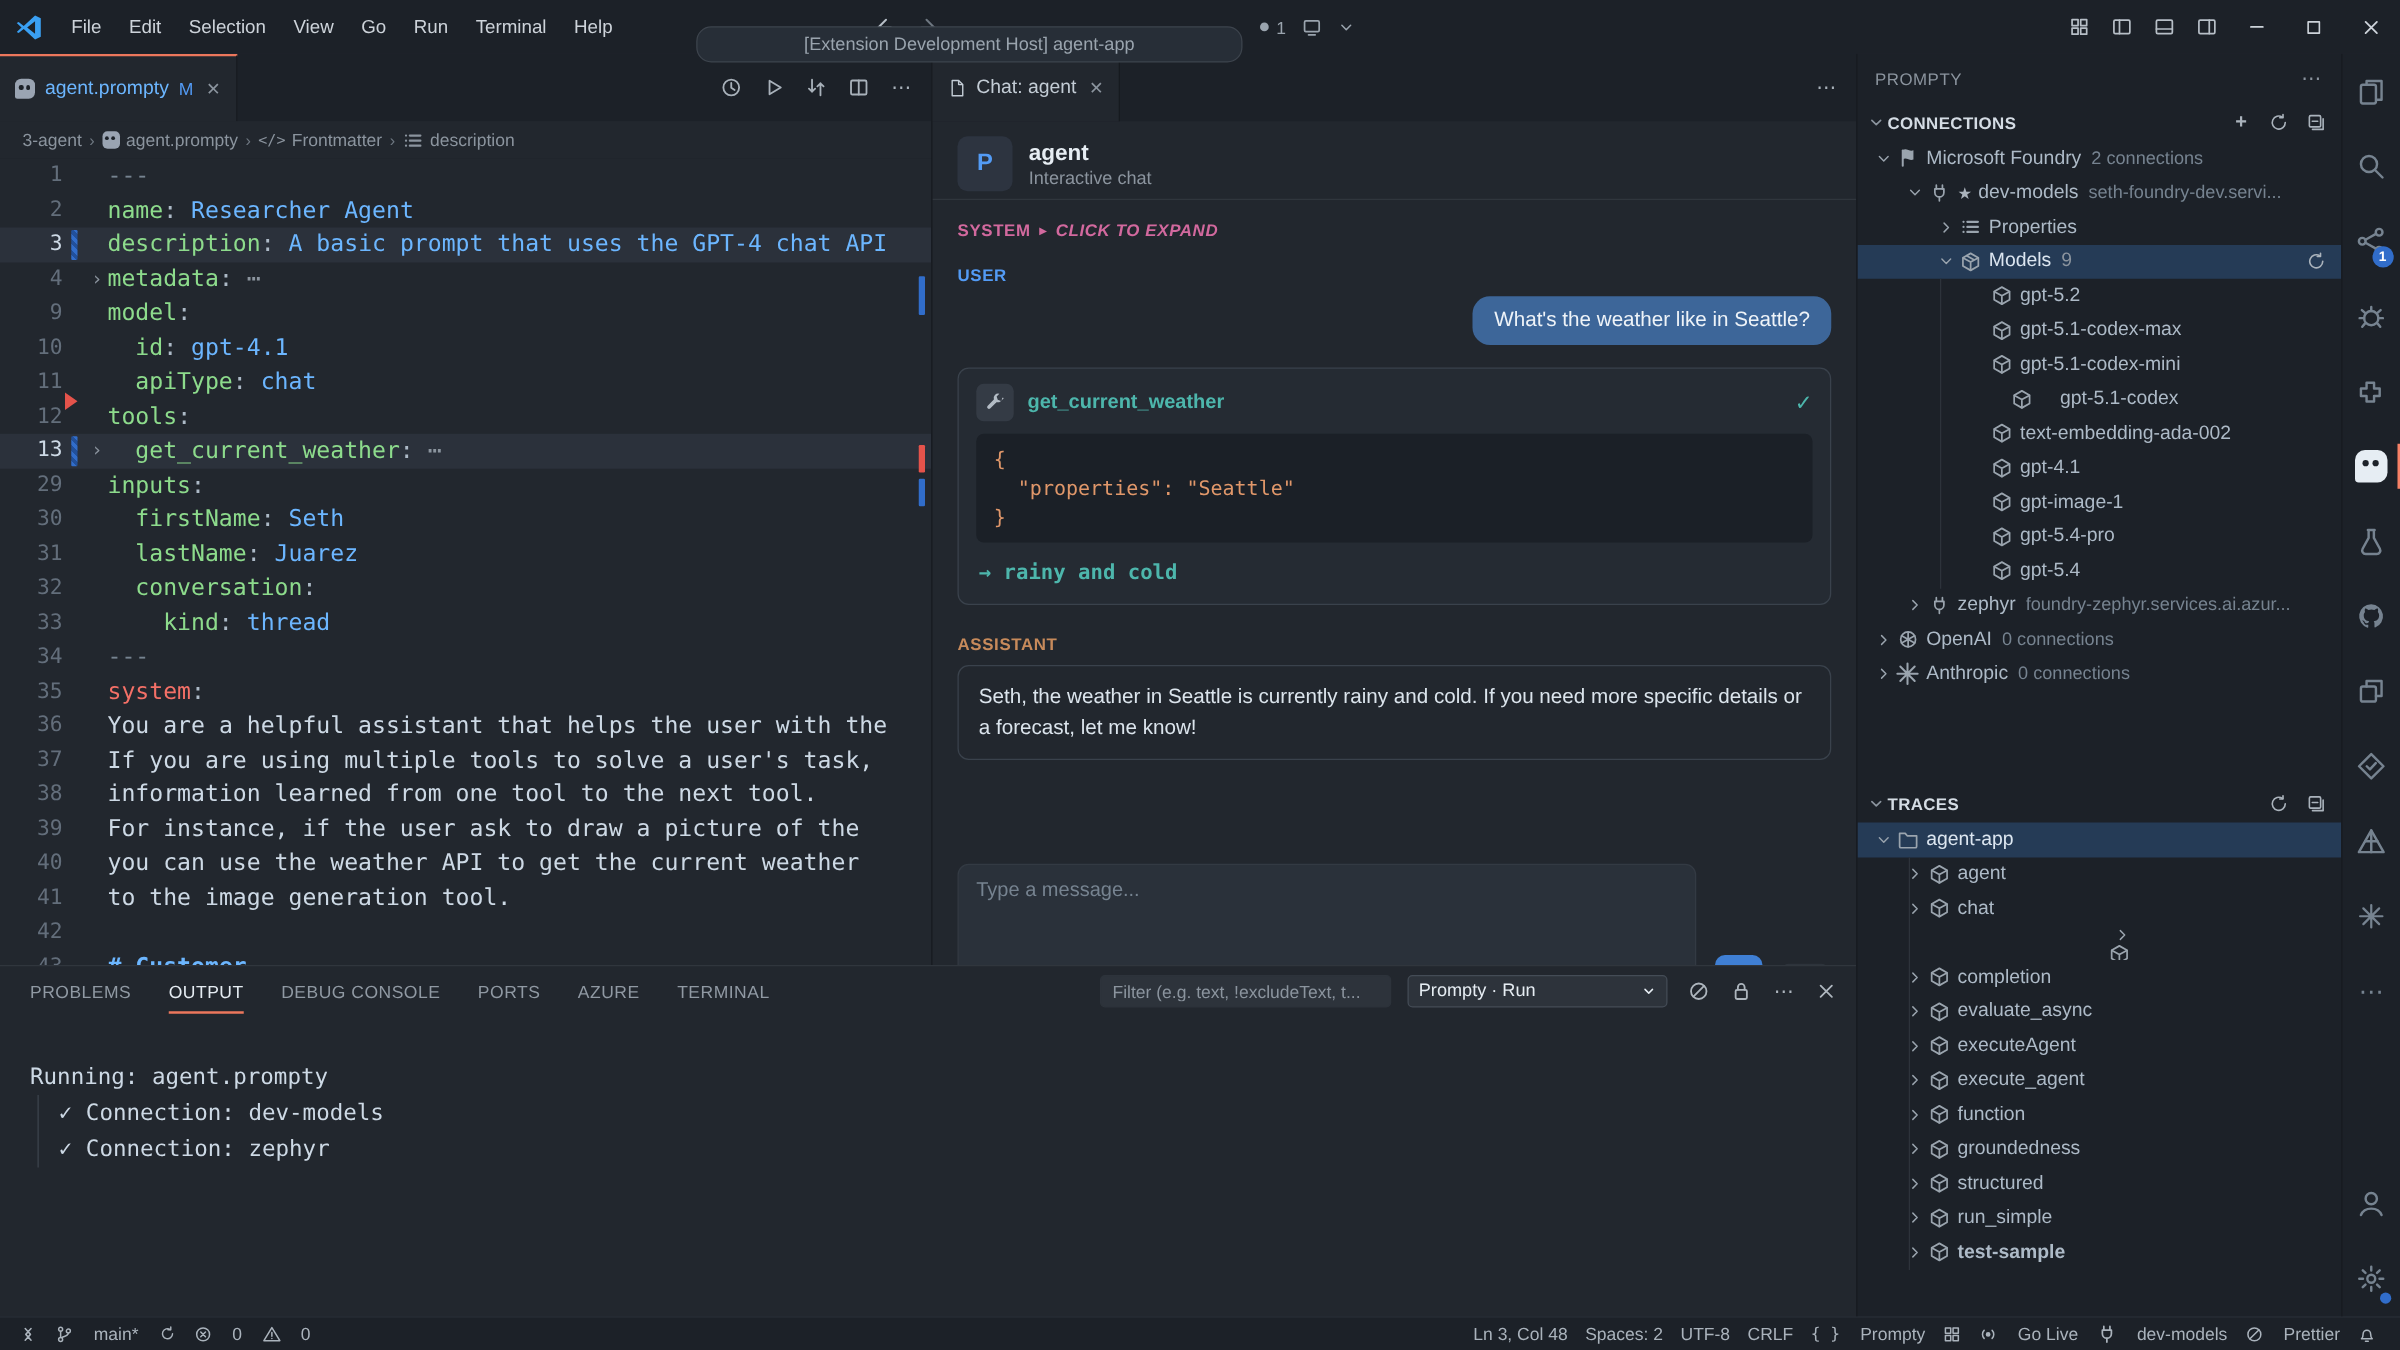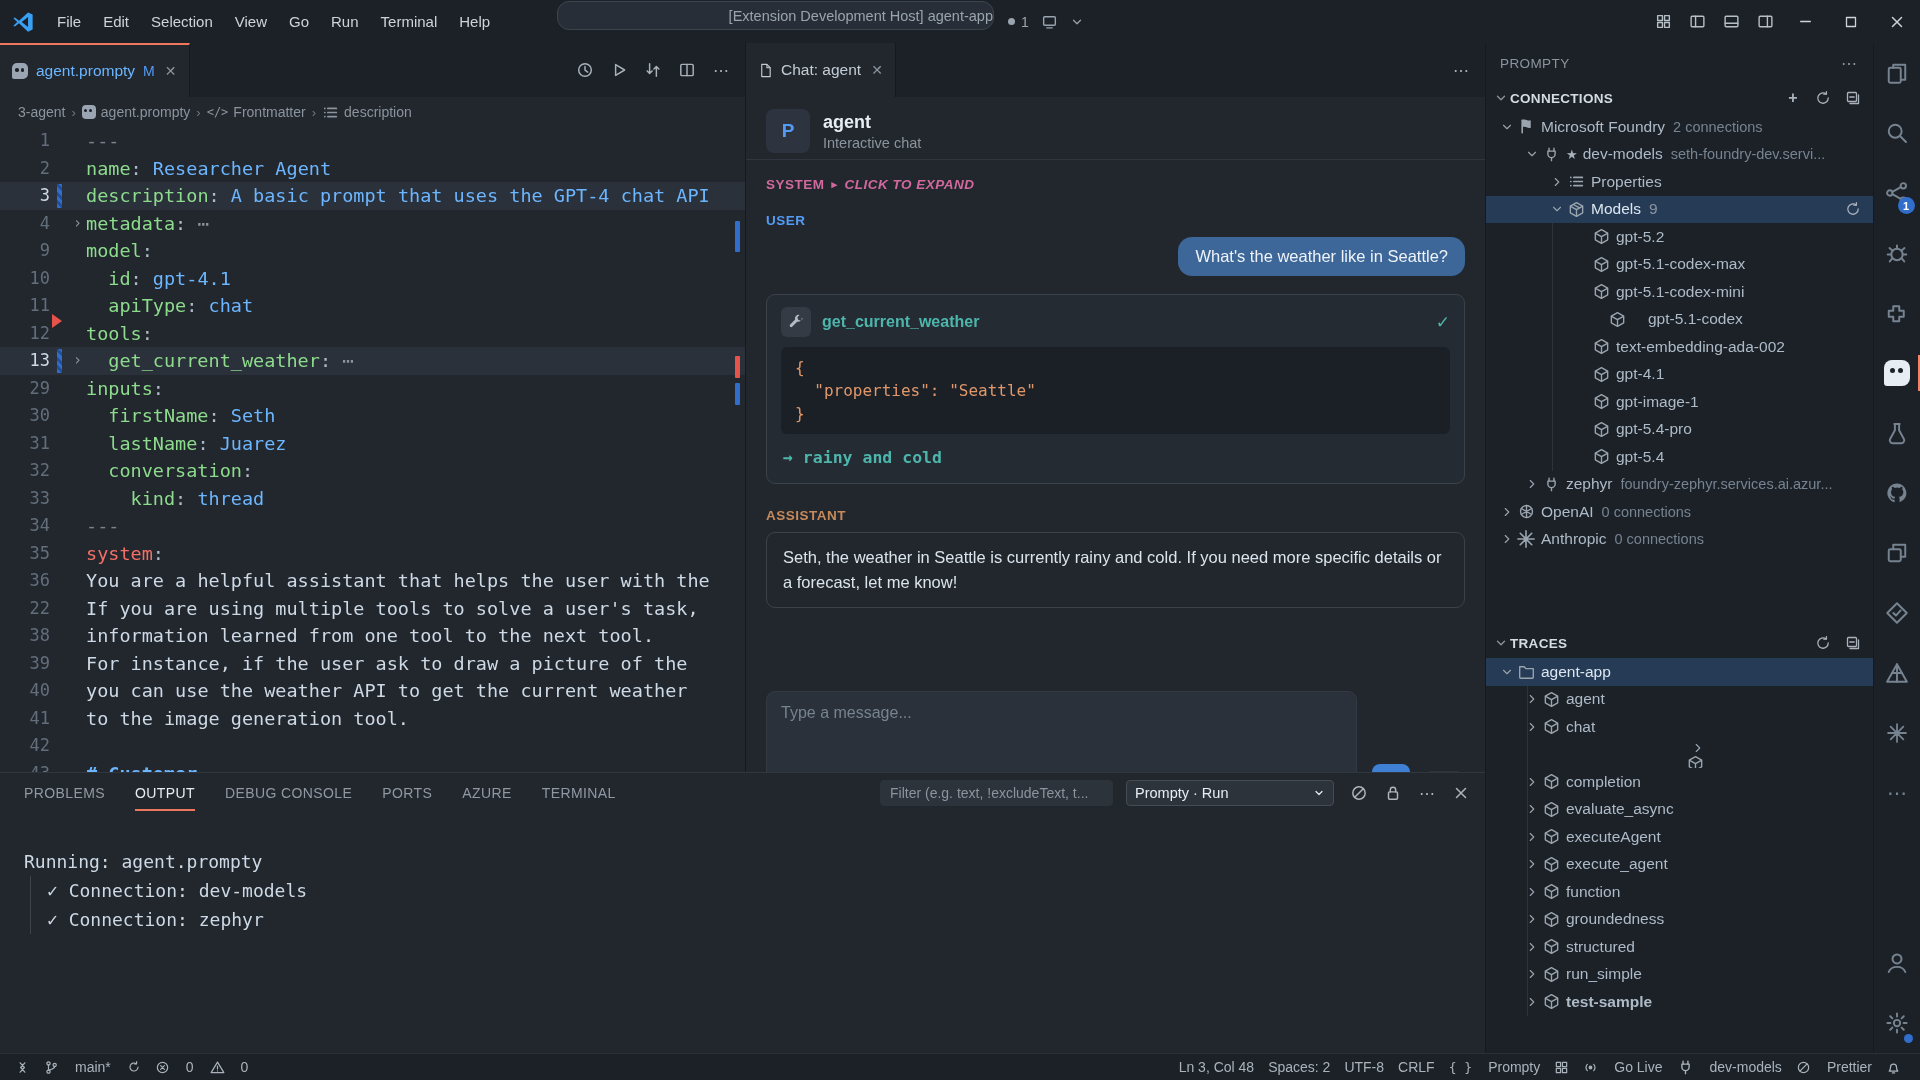--- a/index.html
+++ b/index.html
@@ -8,22 +8,22 @@
   .icon { display:inline-flex; align-items:center; justify-content:center; flex:none; }
   svg { display:block; }
 
   
   #titlebar { height:43px; background:#1c2128; display:flex; align-items:center; position:relative; }
   #vscode-logo { width:46px; display:flex; justify-content:center; }
   #menus { display:flex; }
   .menu-item { padding:0 11px; font-size:15px; color:#cdd3da; line-height:43px; cursor:default; }
   #nav-arrows { display:flex; gap:8px; margin-left:190px; color:#b7bfc7; }
   .nav-btn { width:30px; height:30px; display:flex; align-items:center; justify-content:center; }
-  #command-pill { position:absolute; left:557px; top:1px; width:437px; height:29px; background:#272e37;
-    border:1px solid #3d444d; border-radius:12px; display:flex; align-items:center; justify-content:flex-end;
+  #command-pill { position:absolute; left:557px; top:21px; width:437px; height:29px; background:#272e37;
+    border:1px solid #3d444d; border-radius:12px; display:flex; align-items:center; justify-content:center;
     font-size:14.5px; color:#9aa4ae; }
   #command-extras { position:absolute; left:1008px; top:7px; height:29px; display:flex; align-items:center; gap:12px; color:#9aa4ae; font-size:14px; }
   .tb-dot { width:7px; height:7px; border-radius:50%; background:#9aa4ae; display:inline-block; }
   #titlebar-right { position:absolute; right:0; top:0; height:43px; display:flex; align-items:center; }
   .tb-icon { width:34px; height:30px; display:flex; align-items:center; justify-content:center; color:#b7bfc7; border-radius:5px; }
   .win-btn { width:46px; height:43px; display:flex; align-items:center; justify-content:center; color:#cdd3da; }
 
   
   #main { display:flex; height:1010px; }
   #left-col { width:1485px; display:flex; flex-direction:column; }
@@ -340,21 +340,21 @@
             <div class="code-line"><span class="gut">12</span><span class="gmark"><span class="delmark"></span></span><span class="ctext"><span class="tok-k">tools</span><span class="tok-p">:</span></span></div>
             <div class="code-line cur"><span class="gut">13</span><span class="gmark"><span class="modbar"></span><span class="fold">›</span></span><span class="ctext"><span class="ind"></span><span class="tok-k">get_current_weather</span><span class="tok-p">:</span><span class="tok-e"> ⋯</span></span></div>
             <div class="code-line"><span class="gut">29</span><span class="gmark"></span><span class="ctext"><span class="tok-k">inputs</span><span class="tok-p">:</span></span></div>
             <div class="code-line"><span class="gut">30</span><span class="gmark"></span><span class="ctext"><span class="ind"></span><span class="tok-k">firstName</span><span class="tok-p">: </span><span class="tok-v">Seth</span></span></div>
             <div class="code-line"><span class="gut">31</span><span class="gmark"></span><span class="ctext"><span class="ind"></span><span class="tok-k">lastName</span><span class="tok-p">: </span><span class="tok-v">Juarez</span></span></div>
             <div class="code-line"><span class="gut">32</span><span class="gmark"></span><span class="ctext"><span class="ind"></span><span class="tok-k">conversation</span><span class="tok-p">:</span></span></div>
             <div class="code-line"><span class="gut">33</span><span class="gmark"></span><span class="ctext"><span class="ind"></span><span class="ind"></span><span class="tok-k">kind</span><span class="tok-p">: </span><span class="tok-v">thread</span></span></div>
             <div class="code-line"><span class="gut">34</span><span class="gmark"></span><span class="ctext"><span class="tok-d">---</span></span></div>
             <div class="code-line"><span class="gut">35</span><span class="gmark"></span><span class="ctext"><span class="tok-r">system</span><span class="tok-p">:</span></span></div>
             <div class="code-line"><span class="gut">36</span><span class="gmark"></span><span class="ctext"><span class="tok-t">You are a helpful assistant that helps the user with the</span></span></div>
-            <div class="code-line"><span class="gut">22</span><span class="gmark"></span><span class="ctext"><span class="tok-t">If you are using multiple tools to solve a user's task,</span></span></div>
+            <div class="code-line"><span class="gut">37</span><span class="gmark"></span><span class="ctext"><span class="tok-t">If you are using multiple tools to solve a user's task,</span></span></div>
             <div class="code-line"><span class="gut">38</span><span class="gmark"></span><span class="ctext"><span class="tok-t">information learned from one tool to the next tool.</span></span></div>
             <div class="code-line"><span class="gut">39</span><span class="gmark"></span><span class="ctext"><span class="tok-t">For instance, if the user ask to draw a picture of the</span></span></div>
             <div class="code-line"><span class="gut">40</span><span class="gmark"></span><span class="ctext"><span class="tok-t">you can use the weather API to get the current weather</span></span></div>
             <div class="code-line"><span class="gut">41</span><span class="gmark"></span><span class="ctext"><span class="tok-t">to the image generation tool.</span></span></div>
             <div class="code-line"><span class="gut">42</span><span class="gmark"></span><span class="ctext"><span class="tok-t"></span></span></div>
             <div class="code-line"><span class="gut">43</span><span class="gmark"></span><span class="ctext"><span class="tok-h"># Customer</span></span></div>
             <div class="ruler-mark" style="top: 94px; height: 31px; background: rgb(49, 109, 202);"></div>
             <div class="ruler-mark" style="top: 229px; height: 22px; background: rgb(229, 83, 75);"></div>
             <div class="ruler-mark" style="top: 256px; height: 22px; background: rgb(49, 109, 202);"></div>
           </div>

